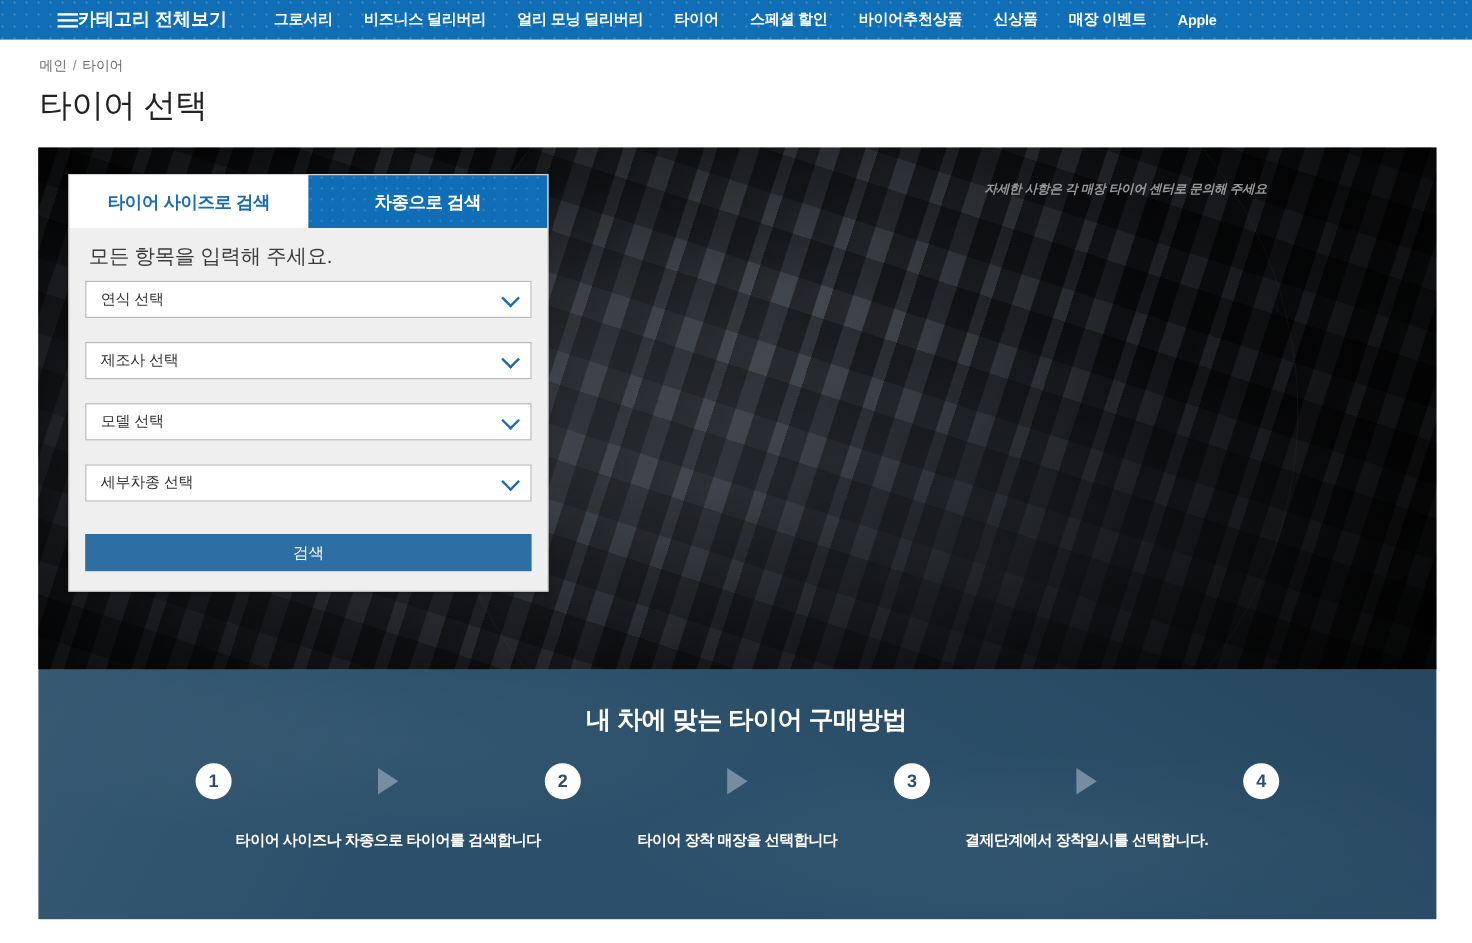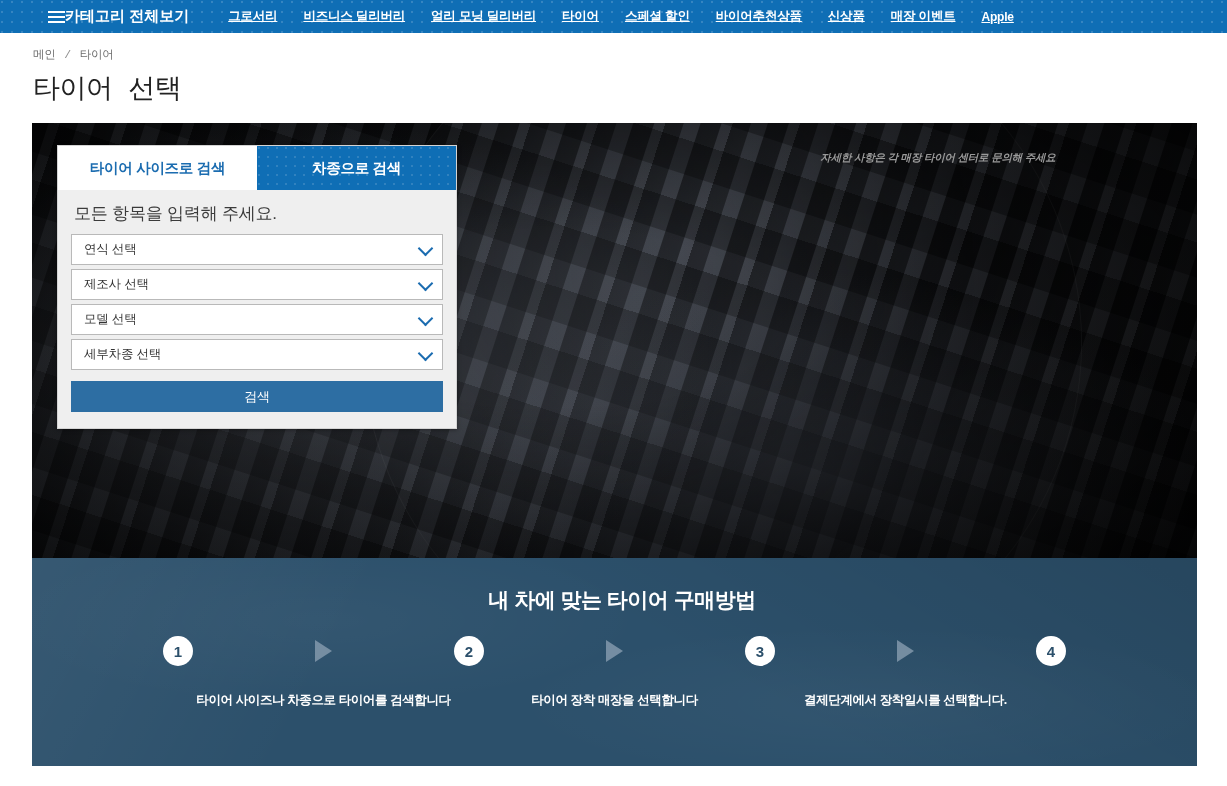--- a/index.html
+++ b/index.html
@@ -23,26 +23,26 @@
     display: flex; align-items: center; gap: 0;
     color: #fff; font-size: 15px; font-weight: bold;
     margin-left: 48px; margin-right: 26px;
     white-space: nowrap; cursor: pointer;
   }
   .hamburger { display: inline-flex; flex-direction: column; gap: 3px; }
   .hamburger i { display: block; width: 17px; height: 2px; background: #fff; }
   .nav-items { display: flex; align-items: center; }
   .nav-item {
     color: #ffffff; font-size: 12.5px; font-weight: bold;
-    padding: 0 13px; white-space: nowrap; cursor: pointer; letter-spacing: -0.2px; text-decoration: underline;
+    padding: 0 13px; white-space: nowrap; cursor: pointer; letter-spacing: -0.2px;
   }
   .nav-item.apple { font-size: 12px; }
 
   
-  .crumbwrap { padding: 14px 0 0 33px; font-family: Liberation Mono, monospace; }
+  .crumbwrap { padding: 14px 0 0 33px; }
   .breadcrumb { font-size: 11.5px; color: #6b6b6b; letter-spacing: -0.2px; }
   .breadcrumb .sep { color: #8d8d8d; padding: 0 2px; }
   .page-title {
     font-size: 27px; color: #222; font-weight: normal;
     margin-top: 8px; letter-spacing: -0.5px;
   }
 
   
   .hero {
     position: relative;
@@ -97,21 +97,21 @@
     background-image: radial-gradient(circle at 2px 2px, rgba(255,255,255,0.14) 1px, transparent 1px);
     background-size: 9px 9px;
   }
   .panel-body { padding: 12px 13px 16px 13px; }
   .hint { font-size: 17px; color: #3b3b3b; margin: 0 0 9px 3px; letter-spacing: -0.2px; }
   .select {
     position: relative;
     height: 31px; background: #fff; border: 1px solid #b9b9b9;
     display: flex; align-items: center;
     padding: 0 34px 0 12px;
-    font-size: 12.5px; color: #333; margin-bottom: 4px;
+    font-size: 12.5px; color: #333; margin-bottom: 20px;
     cursor: pointer; letter-spacing: -0.2px;
   }
   .chev {
     position: absolute; right: 11px; top: 50%;
     width: 11px; height: 11px; margin-top: -7px;
     border-right: 2.2px solid #1b6cb0;
     border-bottom: 2.2px solid #1b6cb0;
     transform: rotate(45deg);
   }
   .search-btn {

